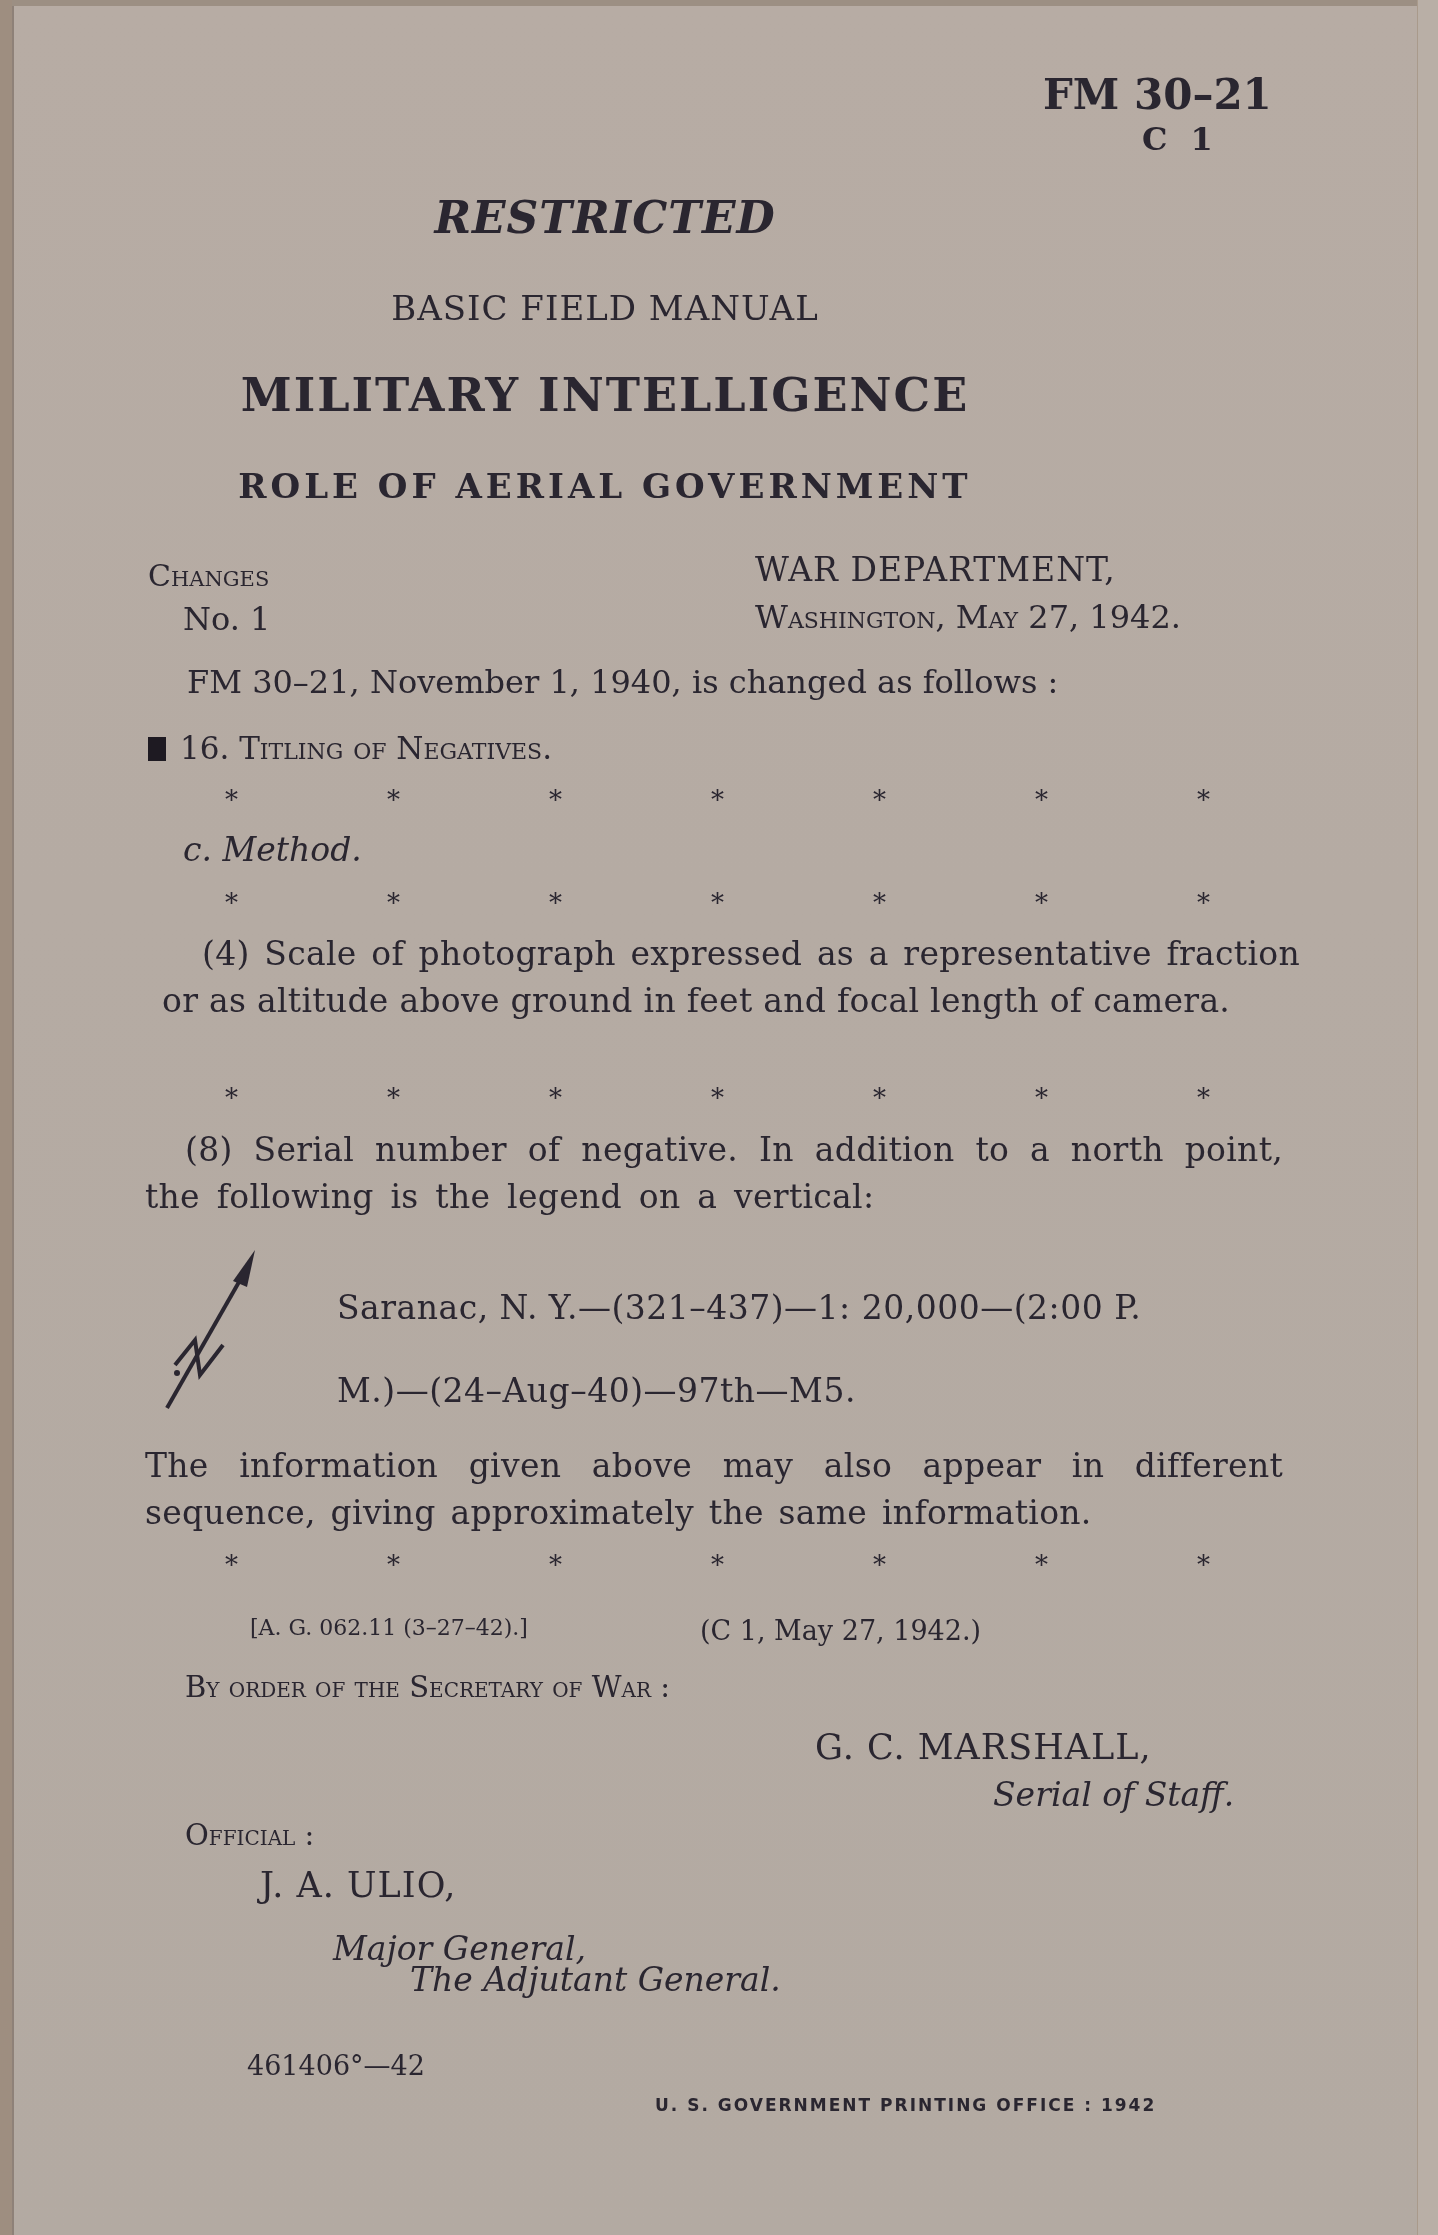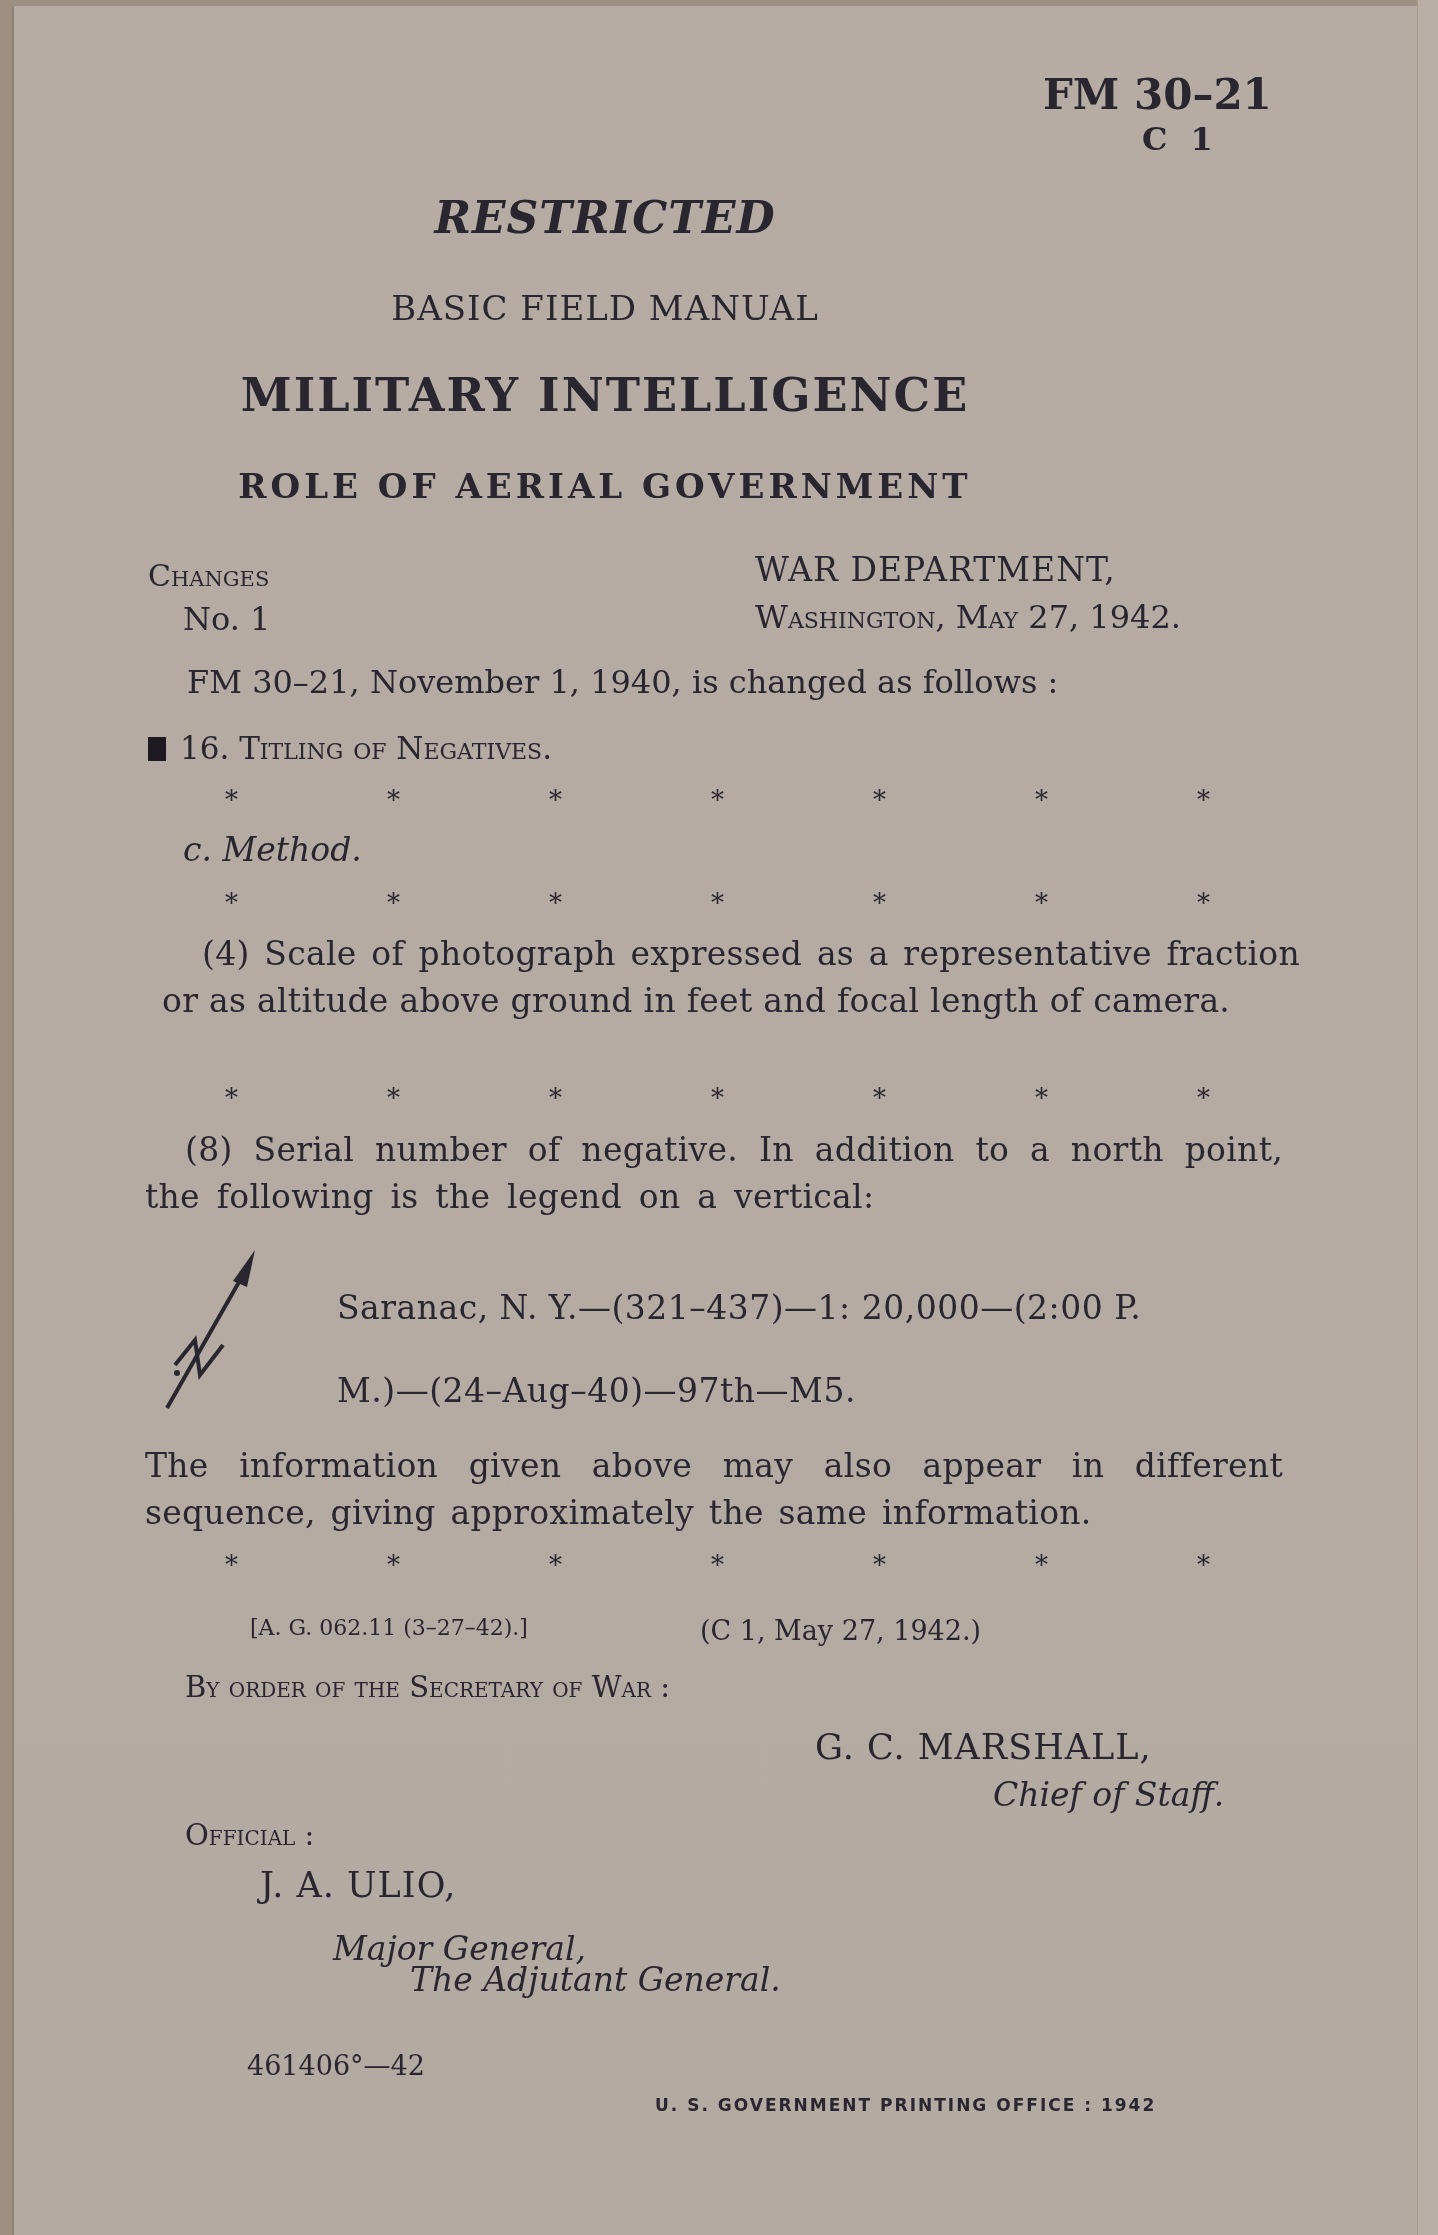--- a/index.html
+++ b/index.html
@@ -108,21 +108,21 @@
     <span>*</span>
     <span>*</span>
 </div>
 
 <div class="abs" style="left:250px; top:1615px; font-size:22px;">[A. G. 062.11 (3–27–42).]</div>
 <div class="abs" style="left:700px; top:1615px; font-size:27px;">(C 1, May 27, 1942.)</div>
 
 <div class="abs sc" style="left:185px; top:1670px; font-size:29px;">By order of the Secretary of War :</div>
 
 <div class="abs" style="left:815px; top:1727px; font-size:35px; letter-spacing:1px;">G. C. MARSHALL,</div>
-<div class="abs it" style="left:993px; top:1775px; font-size:33px;">Chief of Staff.</div>
+<div class="abs it" style="left:993px; top:1775px; font-size:33px;">Serial of Staff.</div>
 
 <div class="abs sc" style="left:185px; top:1818px; font-size:29px;">Official :</div>
 <div class="abs" style="left:260px; top:1865px; font-size:35px; letter-spacing:1px;">J. A. ULIO,</div>
 <div class="abs it" style="left:333px; top:1913px; font-size:33px;margin-top:16px;">Major General,</div>
 <div class="abs it" style="left:410px; top:1960px; font-size:33px;">The Adjutant General.</div>
 
 <div class="abs" style="left:247px; top:2050px; font-size:27px;">461406°—42</div>
 <div class="abs bold" style="left:655px; top:2095px; font-size:17px; letter-spacing:2px; font-family:'DejaVu Sans', sans-serif;">U. S. GOVERNMENT PRINTING OFFICE : 1942</div>
 
 </body></html>

